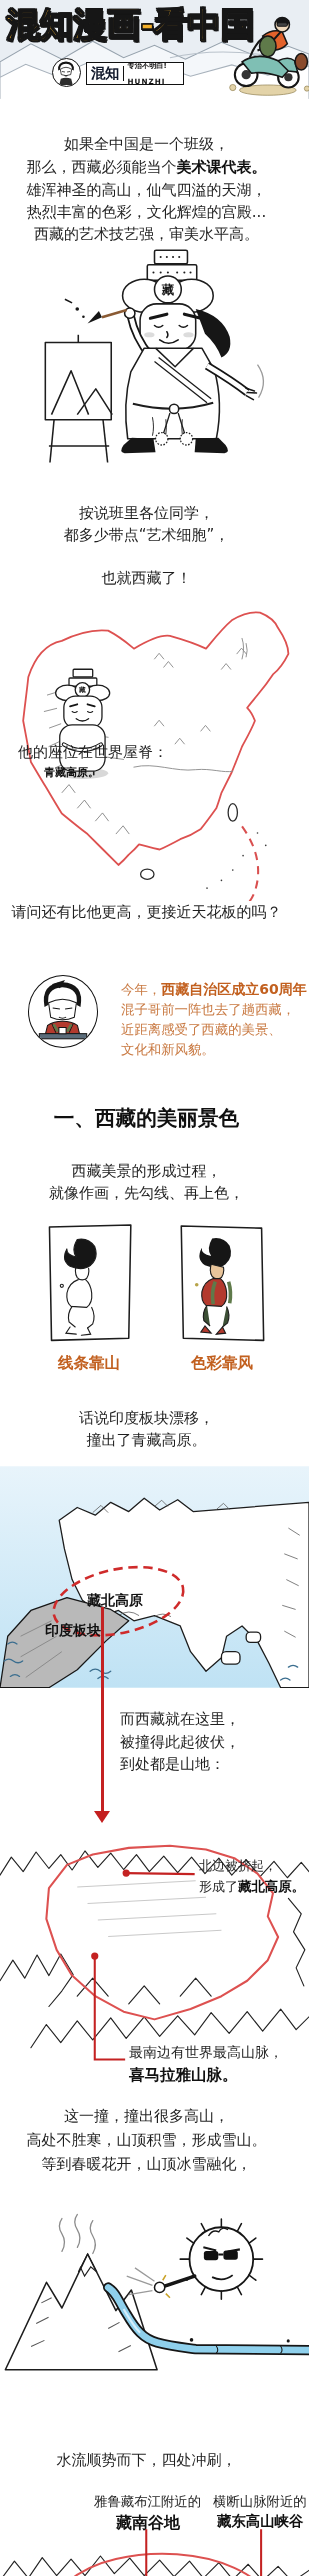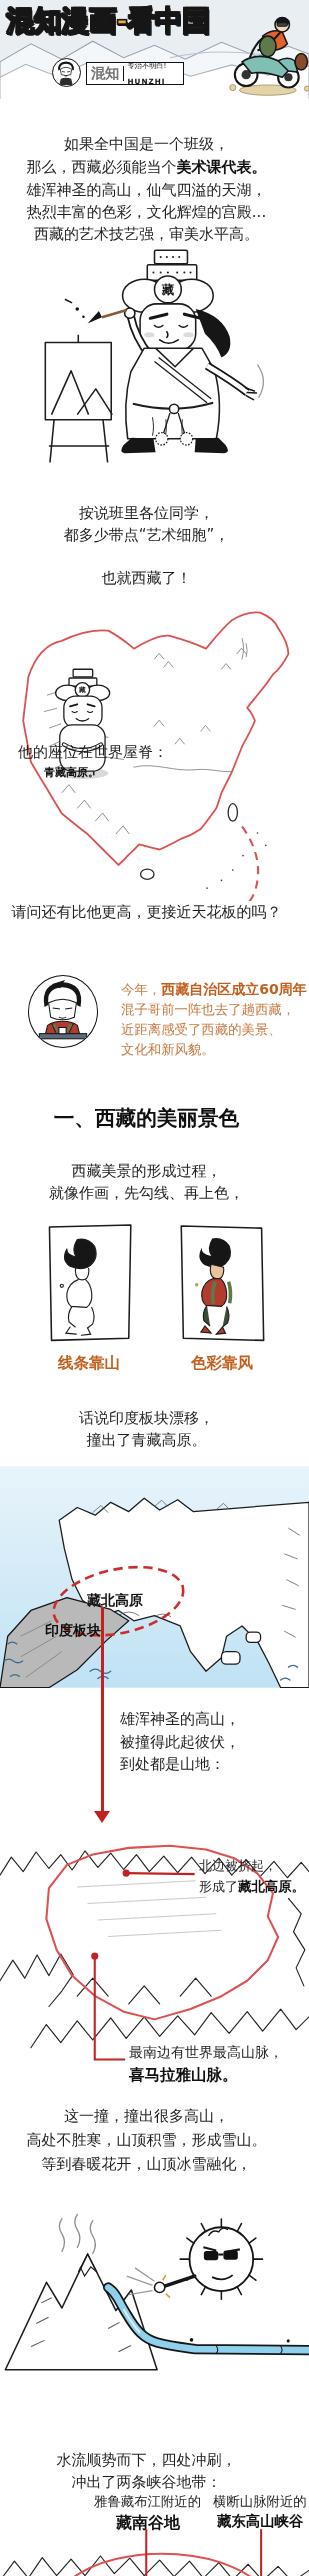--- a/index.html
+++ b/index.html
@@ -7,29 +7,29 @@
         font-family:"DejaVu Sans","Liberation Sans",sans-serif;color:#1f1f1f;}
   .abs{position:absolute;}
   .t{position:absolute;left:0;width:293px;text-align:center;font-size:15px;line-height:1.2;
      white-space:nowrap;color:#1f1f1f;}
   .tl{position:absolute;font-size:14px;line-height:1.2;white-space:nowrap;color:#1f1f1f;}
   .b{font-weight:bold;color:#111;}
   .o{color:#c97a43;}
   .ob{color:#c2601f;font-weight:bold;}
   .h1{font-size:20.6px;font-weight:bold;color:#101010;}
   .rline{position:absolute;background:#c42222;}
-  .main-title{position:absolute;top:2.1px;left:6.2px;font-size:28px;font-weight:900;color:#f3b02c;
+  .main-title{position:absolute;top:2.1px;left:6.2px;font-size:34px;font-weight:900;color:#f3b02c;
       white-space:nowrap;letter-spacing:-0.5px;-webkit-text-stroke:1.3px #161616;
       text-shadow:1.5px 1.5px 0 #161616,-1px 1px 0 #161616,1px -1px 0 #161616,-1px -1px 0 #161616,0 2.1px 0 #161616;}
   .logo-box{position:absolute;left:86px;top:62px;width:98px;height:23px;background:#fff;
       border:1.5px solid #111;display:flex;align-items:center;box-sizing:border-box;}
-  .logo-name{font-size:14.4px;font-weight:900;color:#737373;padding:0 3.1px 0 4.1px;letter-spacing:-0.5px;}
+  .logo-name{font-size:14.4px;font-weight:900;color:#0f172a;padding:0 3.1px 0 4.1px;letter-spacing:-0.5px;}
   .logo-divider{width:1px;height:15.5px;background:#111;margin:0 3.6px 0 1px;}
   .logo-col{display:flex;flex-direction:column;line-height:1.05;}
-  .logo-slogan{font-size:7.2px;font-weight:normal;color:#111;}
+  .logo-slogan{font-size:7.2px;font-weight:bold;color:#111;}
   .logo-en{font-size:7.2px;font-weight:bold;color:#111;letter-spacing:1px;margin-top:8px;}
   .avatar-circle{position:absolute;left:52px;top:58px;width:29px;height:29px;border:1.5px solid #111;
       border-radius:50%;background:#fff;box-sizing:border-box;overflow:hidden;}
   .note-avatar{position:absolute;left:28px;top:975px;width:70px;height:73px;border:1.5px solid #111;
       border-radius:50%;background:#fff;box-sizing:border-box;overflow:hidden;}
   .arrow-head{position:absolute;left:94px;top:1811px;width:0;height:0;border-left:8.2px solid transparent;
       border-right:8.2px solid transparent;border-top:12.4px solid #c41f1f;}
   svg{display:block;}
   svg text{font-family:"DejaVu Sans","Liberation Sans",sans-serif;}
 </style>
@@ -306,21 +306,21 @@
       <path d="M15,345 q9,-7 18,0 M8,378 q9,-7 18,0 q9,7 18,0 M20,408 q9,-7 18,0"></path>
       <path d="M545,415 q9,-7 18,0 M560,390 q9,-7 18,0"></path>
     </g>
   </svg>
   <div class="tl b" style="left:87px;top:1592px;font-size:14px">藏北高原</div>
   <div class="tl b" style="left:45px;top:1622px;font-size:14px">印度板块</div>
 
   <div class="rline" style="left:101px;top:1607px;width:2.6px;height:205px"></div>
   <div class="arrow-head"></div>
 
-  <div class="tl" style="left:120px;top:1710px;font-size:15px">雄浑神圣的高山，</div>
+  <div class="tl" style="left:120px;top:1710px;font-size:15px">而西藏就在这里，</div>
   <div class="tl" style="left:120px;top:1733px;font-size:15px">被撞得此起彼伏，</div>
   <div class="tl" style="left:120px;top:1755px;font-size:15px">到处都是山地：</div>
 
   <svg class="abs" style="left:0;top:1826px" width="309" height="258" viewBox="0 0 600 500">
     <g fill="none" stroke="#222" stroke-width="2.2" stroke-linecap="round" stroke-linejoin="round">
       <path d="M0,95 L22,60 L45,88 L70,50 L95,82 L118,55 L140,85 L165,48 L190,80 L215,52 L240,84 L265,55 L290,88 L318,58 L345,90 L372,60 L398,92 L425,62 L450,95 L478,65 L505,98 L532,68 L558,100 L585,70 L600,88"></path>
       <path d="M0,300 L25,260 L48,295 L72,250 L95,290 L118,248 L142,288 L120,320 L95,350"></path>
       <path d="M60,430 L90,385 L118,420 L150,378 L180,415 L215,372 L245,412 L280,370 L310,408 L345,368 L378,405 L410,362 L445,402 L480,360 L510,398 L545,355 L575,395 L600,370"></path>
       <path d="M560,140 L585,170 L570,205 L592,240 L575,275 L590,310"></path>
       <path d="M150,330 L180,295 L210,330 M250,345 L280,310 L310,345 M350,330 L380,295 L410,330"></path>
@@ -377,21 +377,20 @@
 
     <path d="M210,170 C225,180 228,192 240,212 C252,232 258,244 272,258 C282,268 290,273 305,277 C330,284 350,286 380,290 L600,292" fill="none" stroke="#161616" stroke-width="20" stroke-linecap="round"></path>
     <path d="M210,170 C225,180 228,192 240,212 C252,232 258,244 272,258 C282,268 290,273 305,277 C330,284 350,286 380,290 L600,292" fill="none" stroke="#8fd0ec" stroke-width="13" stroke-linecap="round"></path>
     <path d="M240,212 C252,232 258,244 272,258" stroke="#d6eefb" stroke-width="4" fill="none"></path>
     <path d="M420,284 q6,8 0,14 M545,284 q6,8 0,14" stroke="#161616" stroke-width="2" fill="none"></path>
     <circle cx="372" cy="272" r="3.5" fill="#161616"></circle>
     <circle cx="560" cy="274" r="3" fill="#161616"></circle>
   </svg>
 
   <div class="t" style="top:2451px">水流顺势而下，四处冲刷，</div>
-  <div class="t" style="top:2473px">冲出了两条峡谷地带：</div>
 
   <div class="tl" style="left:94px;top:2494px;font-size:13.4px">雅鲁藏布江附近的</div>
   <div class="tl b" style="left:116px;top:2513px;font-size:16px">藏南谷地</div>
   <div class="tl" style="left:213px;top:2494px;font-size:13.4px">横断山脉附近的</div>
   <div class="tl b" style="left:217px;top:2513px;font-size:14.4px">藏东高山峡谷</div>
 
   <svg class="abs" style="left:0;top:2524px" width="309" height="286" viewBox="0 0 600 555">
     <g fill="none" stroke="#222" stroke-width="2.2" stroke-linecap="round" stroke-linejoin="round">
       <path d="M0,110 L28,72 L55,105 L82,65 L110,100 L138,68 L165,100 L195,62 L222,96 L252,66 L280,100 L310,70 L338,102 L368,72 L395,105 L425,75 L452,108 L482,78 L510,110 L540,82 L568,112 L600,90"></path>
       <path d="M0,260 L25,222 L50,255 L78,215 L102,250 L128,212 L152,248"></path>

